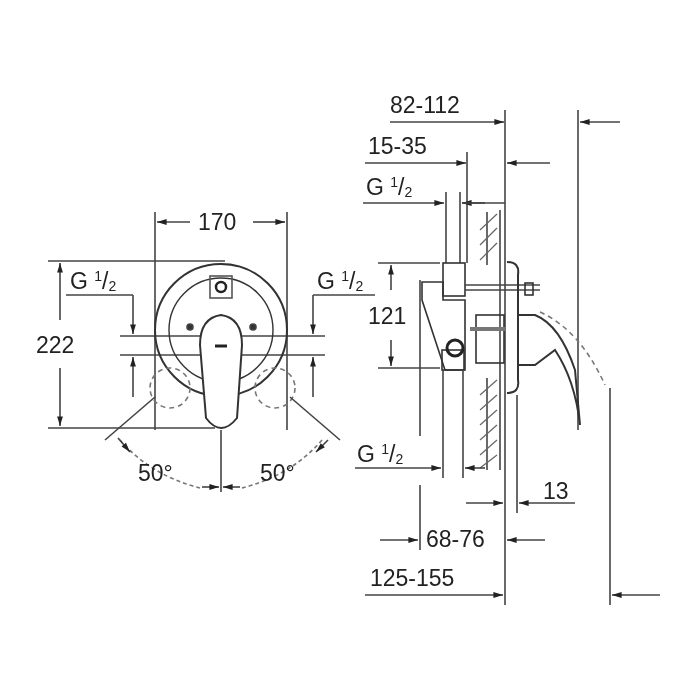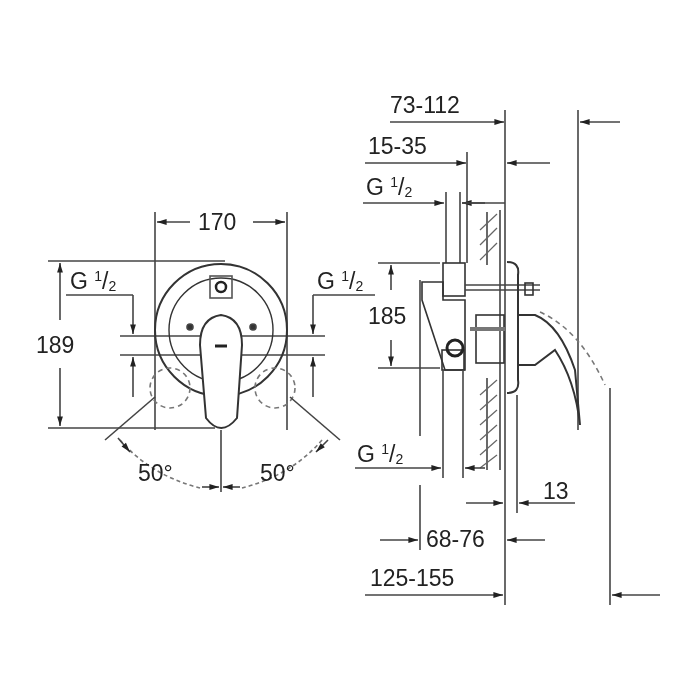--- a/index.html
+++ b/index.html
@@ -132,35 +132,35 @@
       <line x1="420" y1="485" x2="420" y2="550"></line>
       <line x1="380" y1="540" x2="418" y2="540" marker-end="url(#ar)"></line>
       <line x1="545" y1="540" x2="507" y2="540" marker-end="url(#ar)"></line>
 
       <line x1="365" y1="595" x2="503" y2="595" marker-end="url(#ar)"></line>
       <line x1="660" y1="595" x2="612" y2="595" marker-end="url(#ar)"></line>
     </g>
   </svg>
 
   <div class="lbl" style="left:198px;top:211px;">170</div>
-  <div class="lbl" style="left:36px;top:334px;">189</div>
+  <div class="lbl" style="left:36px;top:334px;">222</div>
   <div class="lbl g" style="left:70px;top:270px;">
     <span>G</span> <sup>1</sup>/<sub>2</sub>
   </div>
   <div class="lbl g" style="left:317px;top:270px;">
     <span>G</span> <sup>1</sup>/<sub>2</sub>
   </div>
   <div class="lbl" style="left:138px;top:462px;">50°</div>
   <div class="lbl" style="left:260px;top:462px;">50°</div>
 
-  <div class="lbl" style="left:390px;top:94px;">73-112</div>
+  <div class="lbl" style="left:390px;top:94px;">82-112</div>
   <div class="lbl" style="left:368px;top:135px;">15-35</div>
   <div class="lbl g" style="left:366px;top:176px;">
     <span>G</span> <sup>1</sup>/<sub>2</sub>
   </div>
-  <div class="lbl" style="left:368px;top:305px;">185</div>
+  <div class="lbl" style="left:368px;top:305px;">121</div>
   <div class="lbl g" style="left:357px;top:443px;">
     <span>G</span> <sup>1</sup>/<sub>2</sub>
   </div>
   <div class="lbl" style="left:543px;top:480px;">13</div>
   <div class="lbl" style="left:426px;top:528px;">68-76</div>
   <div class="lbl" style="left:370px;top:567px;">125-155</div>
 </div>
 
 </body></html>

